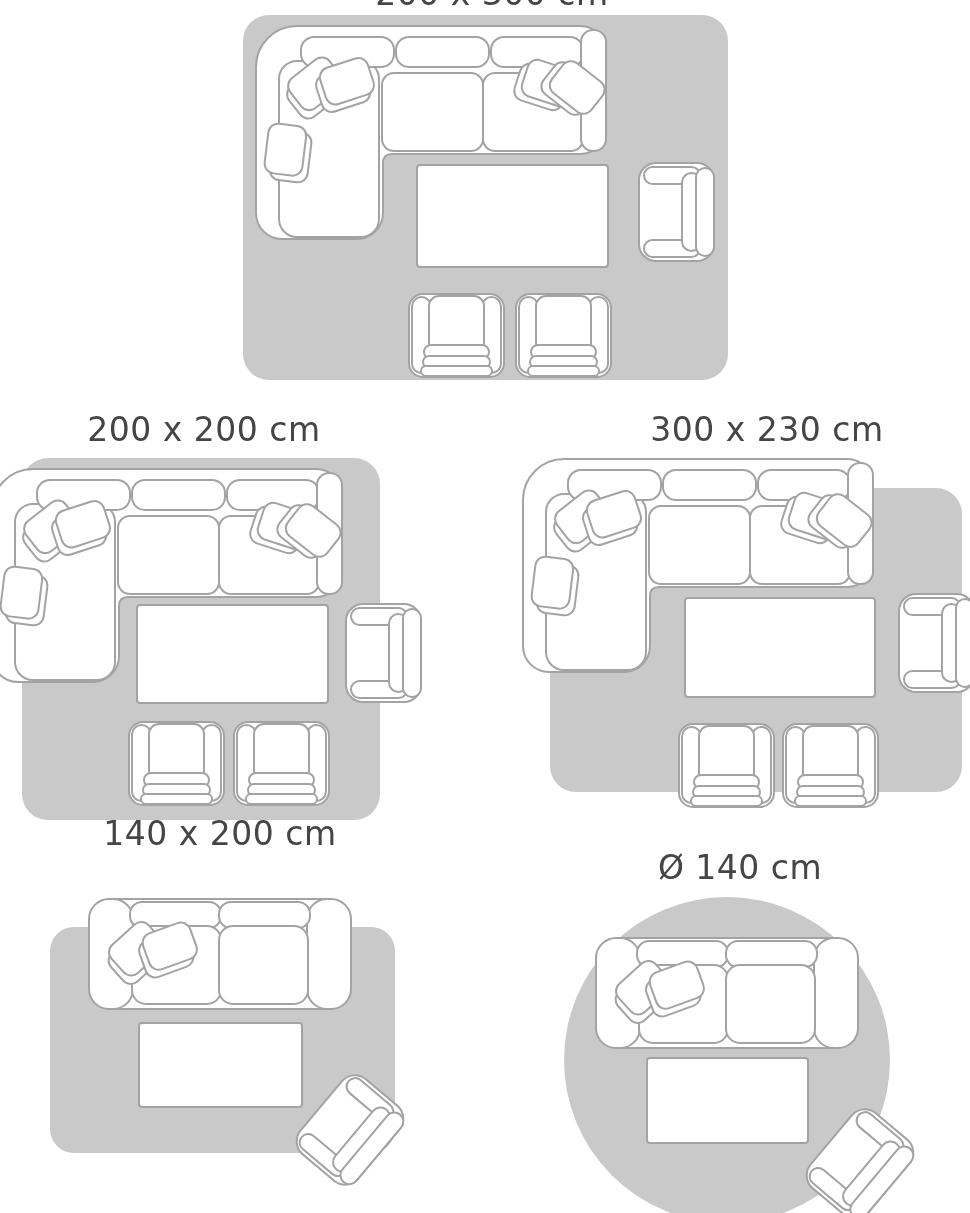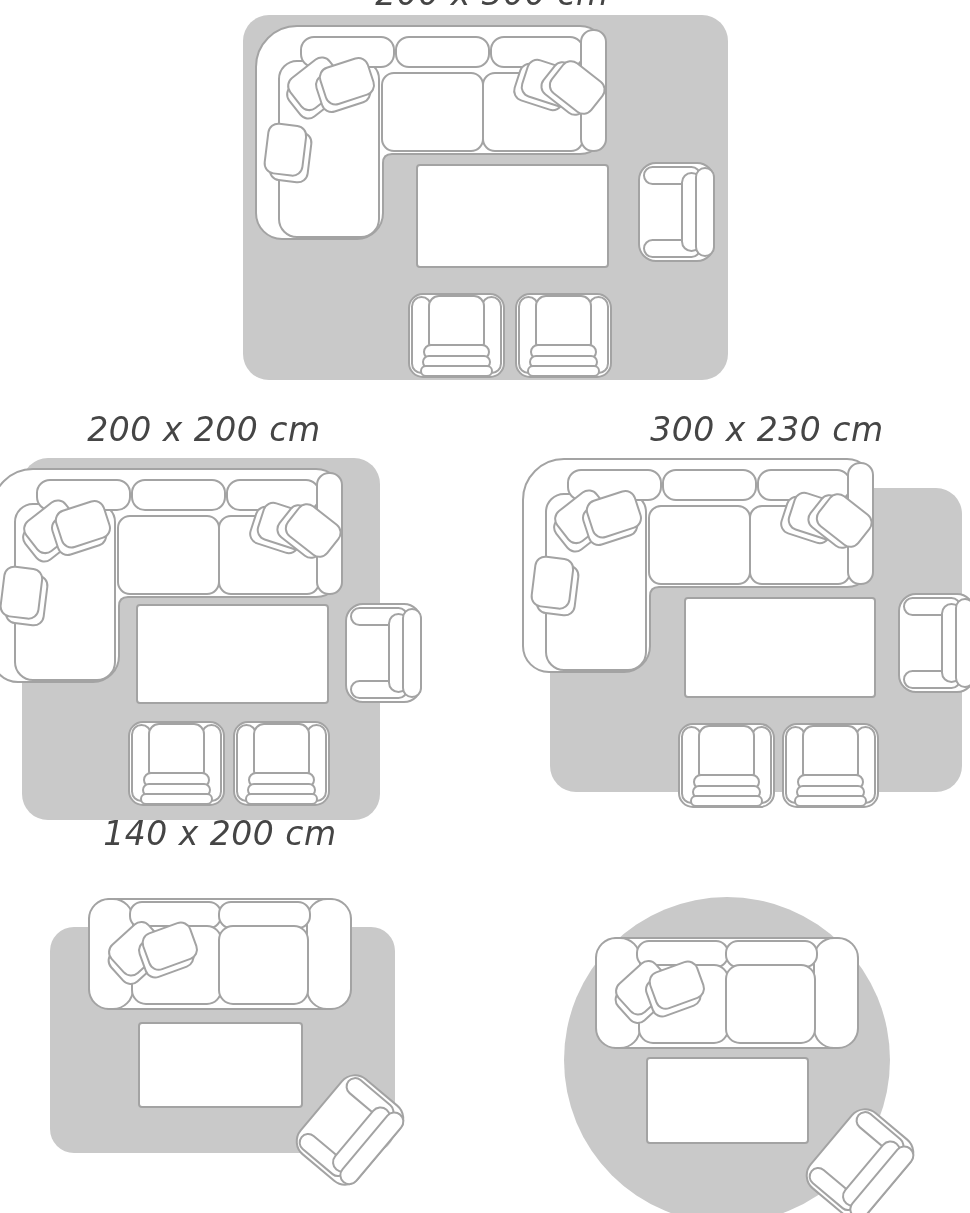--- a/index.html
+++ b/index.html
@@ -1,20 +1,20 @@
 <!DOCTYPE html>
 <html style="--rug: #c9c9c9; --outline: #a3a3a3; --fill: #ffffff; --title: #454545; --background: #ffffff;"><head>
 <meta charset="utf-8">
 <style>
   :root{
     --rug:#c9c9c9; --outline:#a3a3a3; --fill:#ffffff; --title:#454545; --background:#ffffff;
   }
   html,body{margin:0;padding:0;}
   body{font-family:"DejaVu Sans","Liberation Sans",sans-serif;background:var(--background);}
-  .canvas{position:relative;width:970px;height:1213px;overflow:hidden;background:var(--background);font-style:italic;}
+  .canvas{position:relative;width:970px;height:1213px;overflow:hidden;background:var(--background);}
   .scene{position:absolute;display:block;}
   .size-title{
     position:absolute;transform:translateX(-50%);white-space:nowrap;
     font-size:33px;line-height:33px;font-weight:400;color:var(--title);
     letter-spacing:.5px;margin:0;
   }
   .furniture{fill:var(--fill);stroke:var(--outline);stroke-width:2;stroke-linejoin:round;stroke-linecap:round;}
   .rug{fill:var(--rug);stroke:none;}
   .table{fill:var(--fill);stroke:var(--outline);stroke-width:2;}
 </style>
@@ -118,20 +118,21 @@
   <h2 class="size-title" style="left:220px;top:817px">140 x 200 cm</h2>
   <svg class="scene" style="left:20px;top:895px" width="420" height="318" viewBox="0 0 420 318">
     <rect class="rug" x="30" y="32" width="345" height="226" rx="24"></rect>
     <g class="furniture">
       <use href="#sofa-2seat" transform="translate(68,3)"></use>
       <rect class="table" x="119" y="128" width="163" height="84" rx="3"></rect>
       <use href="#armchair-side" transform="translate(330,235) rotate(40) translate(-38.5,-50)"></use>
     </g>
   </svg>
 
+  <h2 class="size-title" style="left:740px;top:851px">Ø 140 cm</h2>
   <svg class="scene" style="left:540px;top:895px" width="430" height="318" viewBox="0 0 430 318">
     <circle class="rug" cx="187" cy="165" r="163"></circle>
     <g class="furniture">
       <use href="#sofa-2seat" transform="translate(55,42)"></use>
       <rect class="table" x="107" y="163" width="161" height="85" rx="3"></rect>
       <use href="#armchair-side" transform="translate(320,269) rotate(40) translate(-38.5,-50)"></use>
     </g>
   </svg>
 
 </div>

